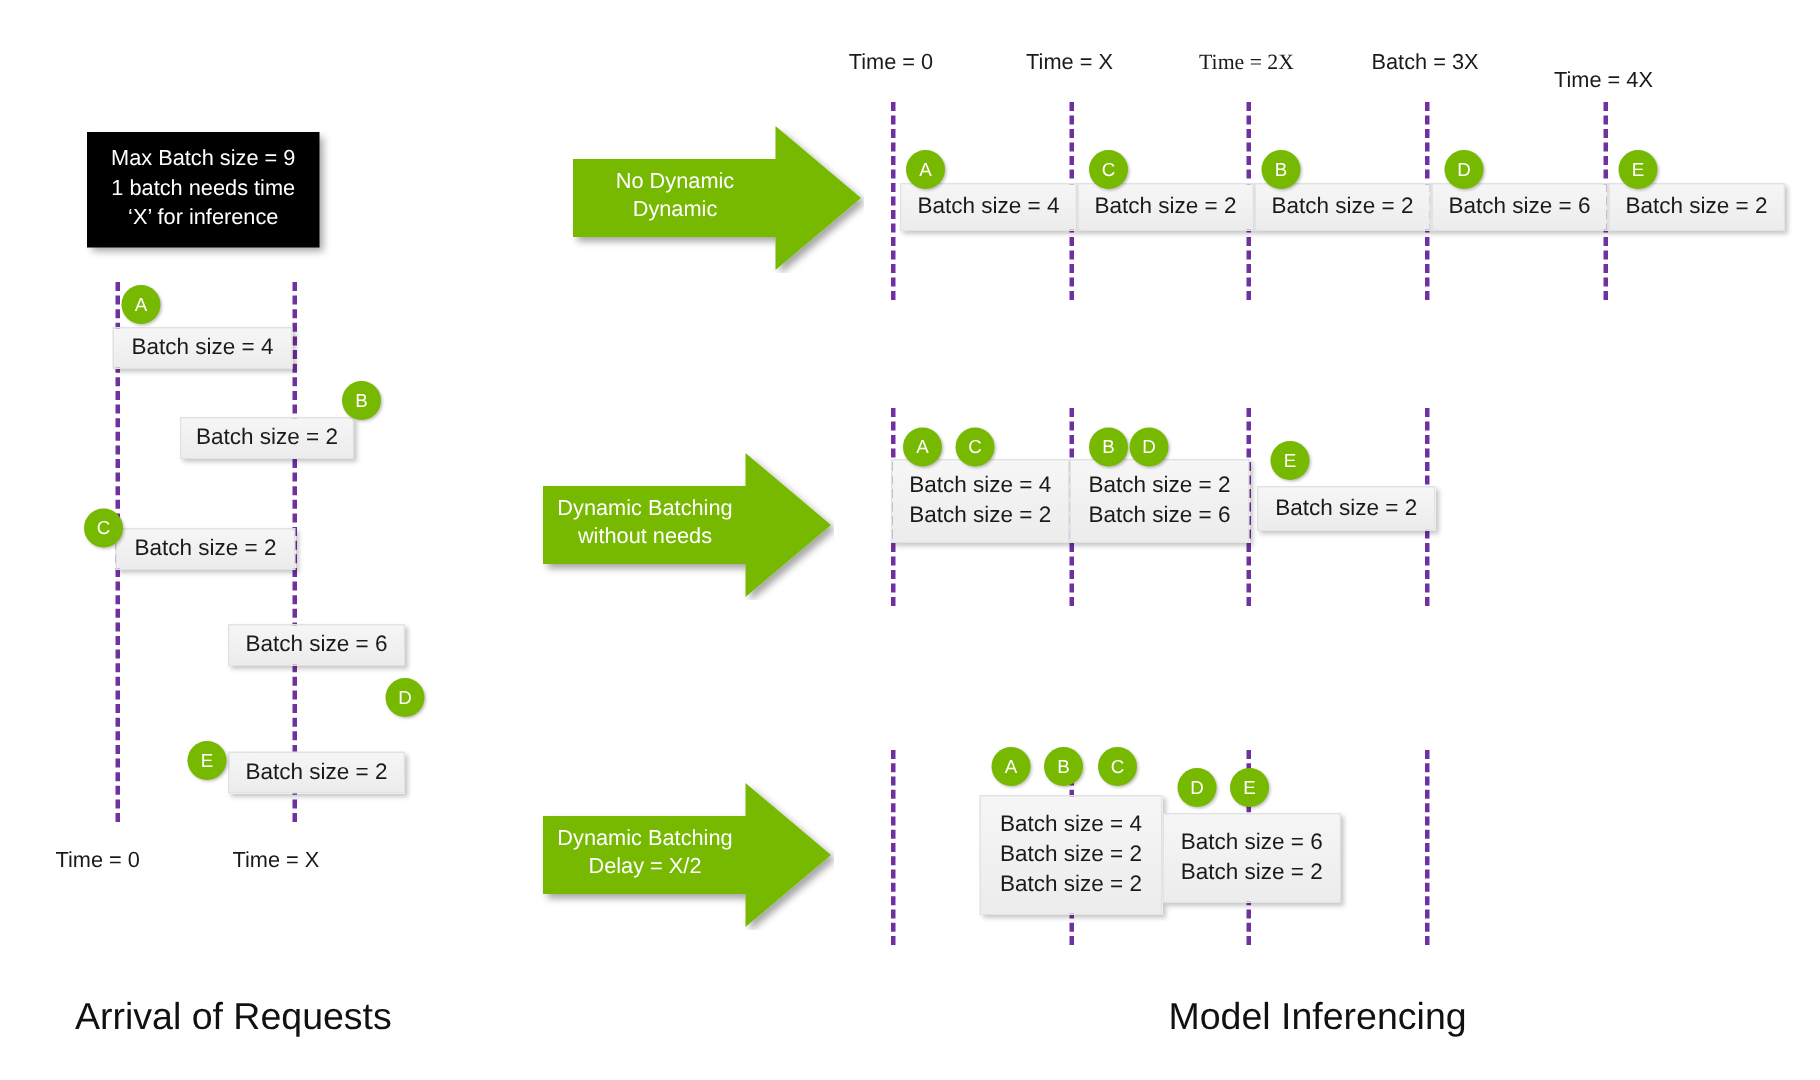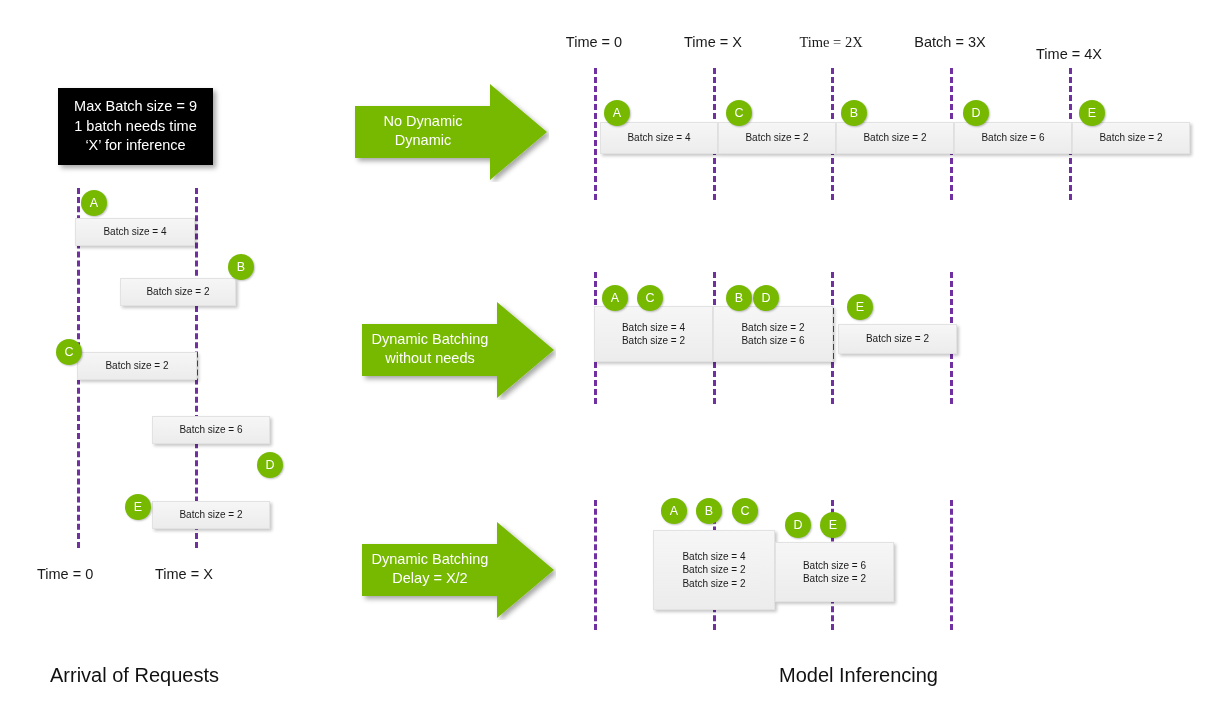--- a/index.html
+++ b/index.html
@@ -22,21 +22,21 @@
     width: 0;
     border-left: 3px dashed #7030A0;
   }
 
   
   .batchbox {
     position: absolute;
     background: linear-gradient(to bottom, #f6f6f6 0%, #ececec 100%);
     border: 1px solid #e2e2e2;
     box-shadow: 2px 2px 3px rgba(0,0,0,0.22);
-    font-size: 10px;
+    font-size: 15px;
     color: #1a1a1a;
     display: flex;
     flex-direction: column;
     align-items: center;
     justify-content: center;
     line-height: 1.33;
     box-sizing: border-box;
     white-space: nowrap;
   }
 
@@ -91,21 +91,21 @@
   
   .timelabel {
     position: absolute;
     font-size: 14.5px;
     color: #1a1a1a;
     text-align: center;
     white-space: nowrap;
   }
   .sectiontitle {
     position: absolute;
-    font-size: 20px;
+    font-size: 25px;
     color: #111111;
     white-space: nowrap;
   }
   .axislabel {
     position: absolute;
     font-size: 14.5px;
     color: #1a1a1a;
     white-space: nowrap;
   }
 </style>
@@ -153,21 +153,21 @@
     <div class="timelabel" style="left:534px; top:34px; width:120px;">Time = 0</div>
     <div class="timelabel" style="left:653px; top:34px; width:120px;">Time = X</div>
     <div class="timelabel" style="left:771px; top:34px; width:120px;font-family:Liberation Serif, serif;">Time = 2X</div>
     <div class="timelabel" style="left:890px; top:34px; width:120px;">Batch = 3X</div>
     <div class="timelabel" style="left:1009px; top:34px; width:120px;margin-top:12px;">Time = 4X</div>
     <div class="dashline" style="left:594px; top:68px; height:132px;"></div>
     <div class="dashline" style="left:713px; top:68px; height:132px;"></div>
     <div class="dashline" style="left:831px; top:68px; height:132px;"></div>
     <div class="dashline" style="left:950px; top:68px; height:132px;"></div>
     <div class="dashline" style="left:1069px; top:68px; height:132px;"></div>
-    <div class="arrow" style="left:353px; top:82px; width:196px; height:100px;">
+    <div class="arrow" style="left:380px; top:82px; width:196px; height:100px;">
       <svg class="arrow-svg" width="196" height="100">
         <defs>
           <filter id="fsh-arrow-no-dynamic-batching" x="-30%" y="-30%" width="180%" height="180%">
             <feDropShadow dx="3" dy="3" stdDeviation="2.5" flood-opacity="0.35"></feDropShadow>
           </filter>
         </defs>
         <path d="M2,24 L137,24 L137,2 L194,50 L137,98 L137,76 L2,76 Z" fill="#76b900" filter="url(#fsh-arrow-no-dynamic-batching)"></path>
       </svg>
       <div class="arrow-label" style="top:30px;">
         <div>No Dynamic</div>

